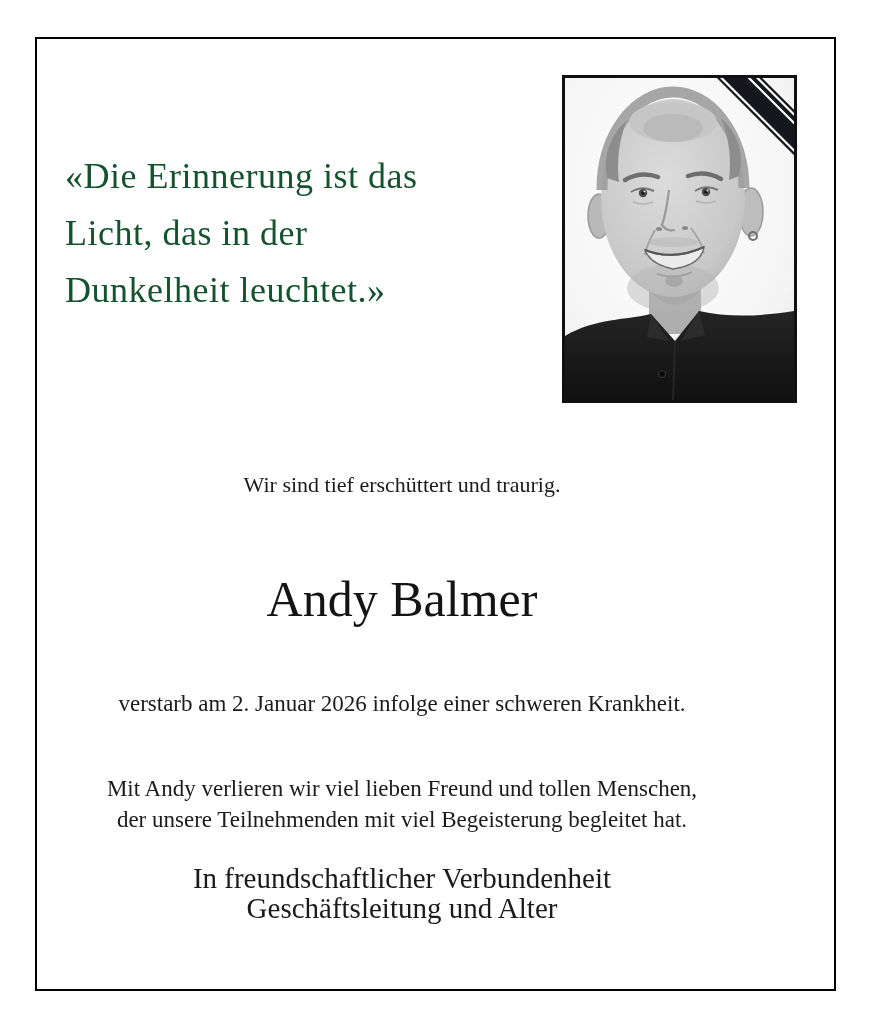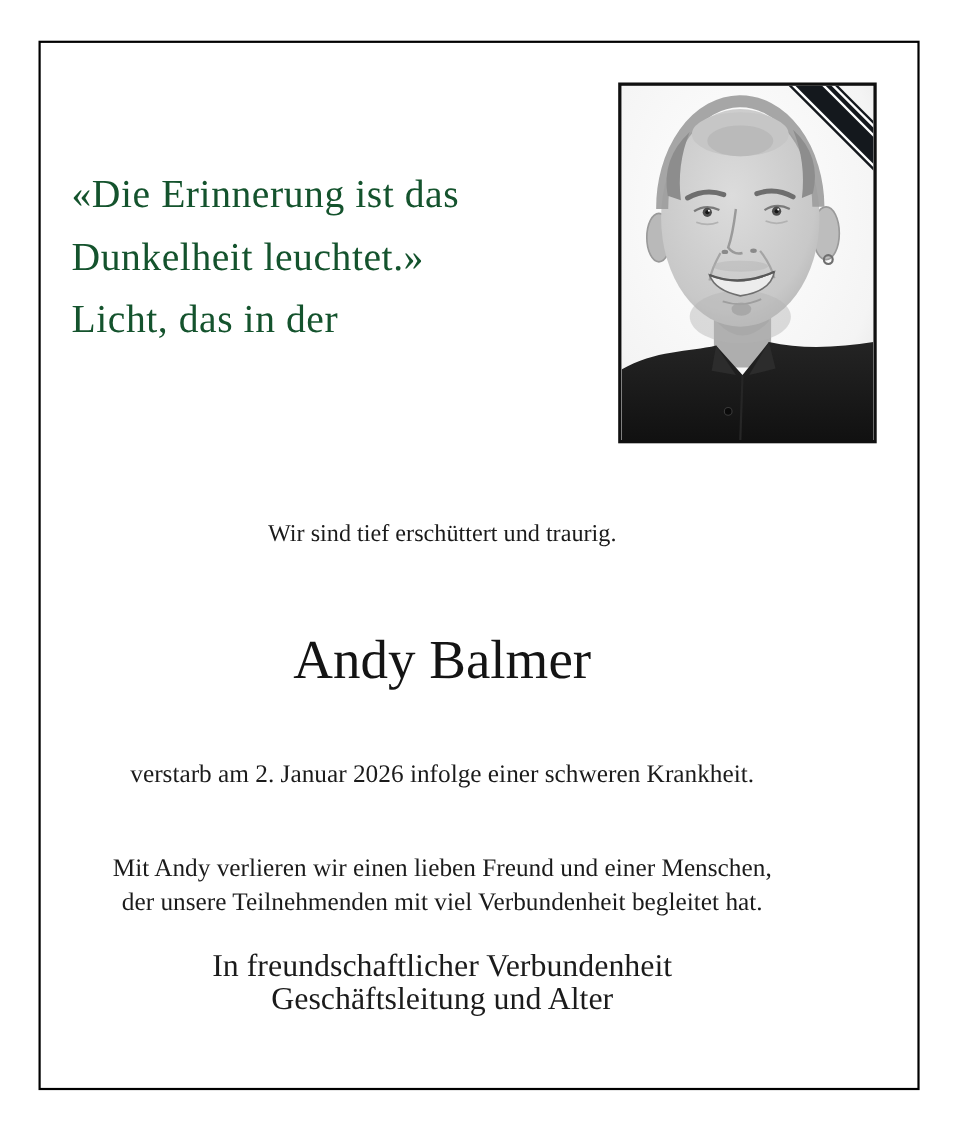--- a/index.html
+++ b/index.html
@@ -46,22 +46,22 @@
   .tribute { top: 773px; font-size: 23px; line-height: 31px; }
   .closing { top: 863px; font-size: 29px; line-height: 30px; }
 </style>
 </head>
 <body>
 
 <div class="frame"></div>
 
 <div class="quote">
   <div>«Die Erinnerung ist das</div>
+  <div>Licht, das in der</div>
   <div>Dunkelheit leuchtet.»</div>
-  <div>Licht, das in der</div>
 </div>
 
 <div class="photo">
   <svg viewBox="0 0 229 322" xmlns="http://www.w3.org/2000/svg">
     <defs>
       <radialGradient id="bgGrad" cx="45%" cy="35%" r="85%">
         <stop offset="0%" stop-color="#ffffff"></stop>
         <stop offset="70%" stop-color="#f4f4f4"></stop>
         <stop offset="100%" stop-color="#dedede"></stop>
       </radialGradient>
@@ -145,20 +145,20 @@
   <div>Wir sind tief erschüttert und traurig.</div>
 </div>
 
 <div class="centered name">Andy Balmer</div>
 
 <div class="centered notice">
   <div>verstarb am 2. Januar 2026 infolge einer schweren Krankheit.</div>
 </div>
 
 <div class="centered tribute">
-  <div>Mit Andy verlieren wir einen lieben Freund und einer Menschen,</div>
-  <div>der unsere Teilnehmenden mit viel Verbundenheit begleitet hat.</div>
+  <div>Mit Andy verlieren wir viel lieben Freund und tollen Menschen,</div>
+  <div>der unsere Teilnehmenden mit viel Begeisterung begleitet hat.</div>
 </div>
 
 <div class="centered closing">
   <div>In freundschaftlicher Verbundenheit</div>
   <div>Geschäftsleitung und Alter</div>
 </div>
 
 </body></html>

